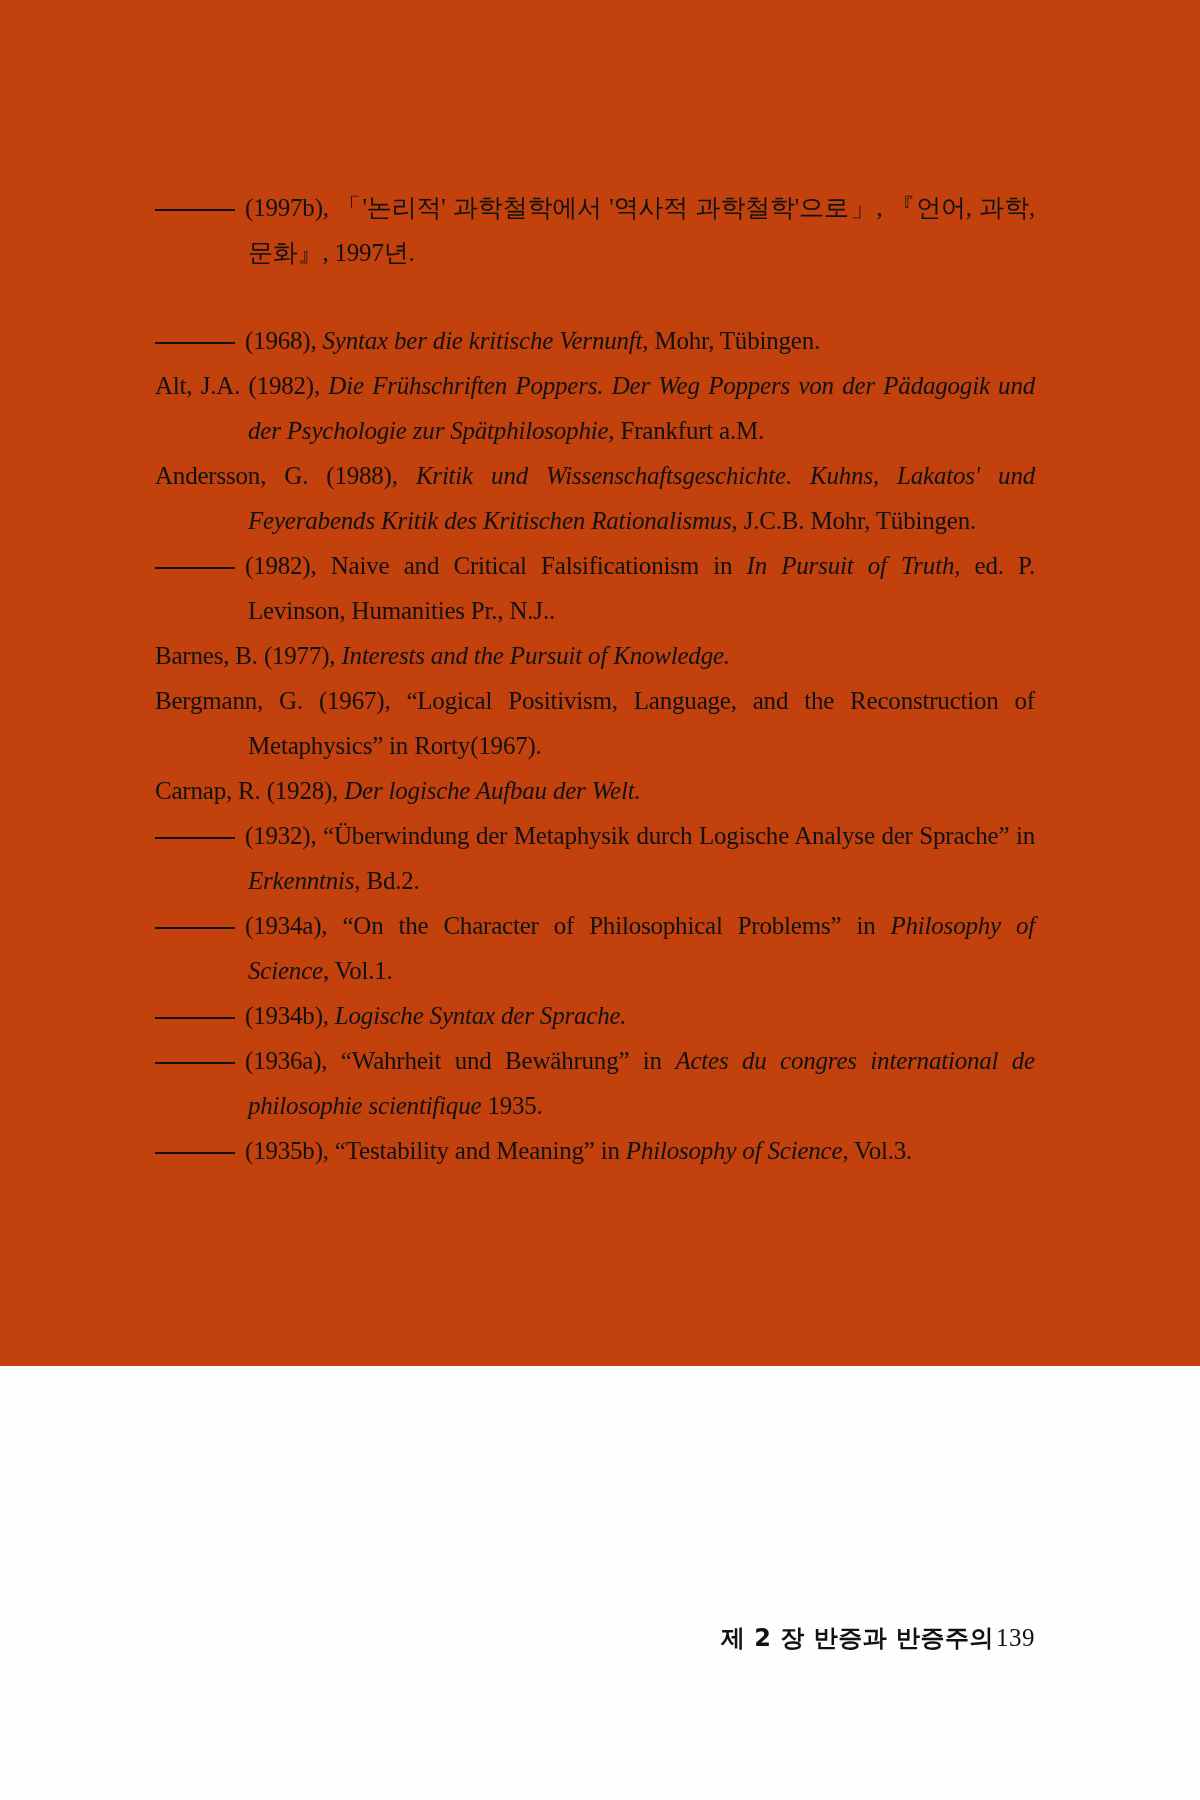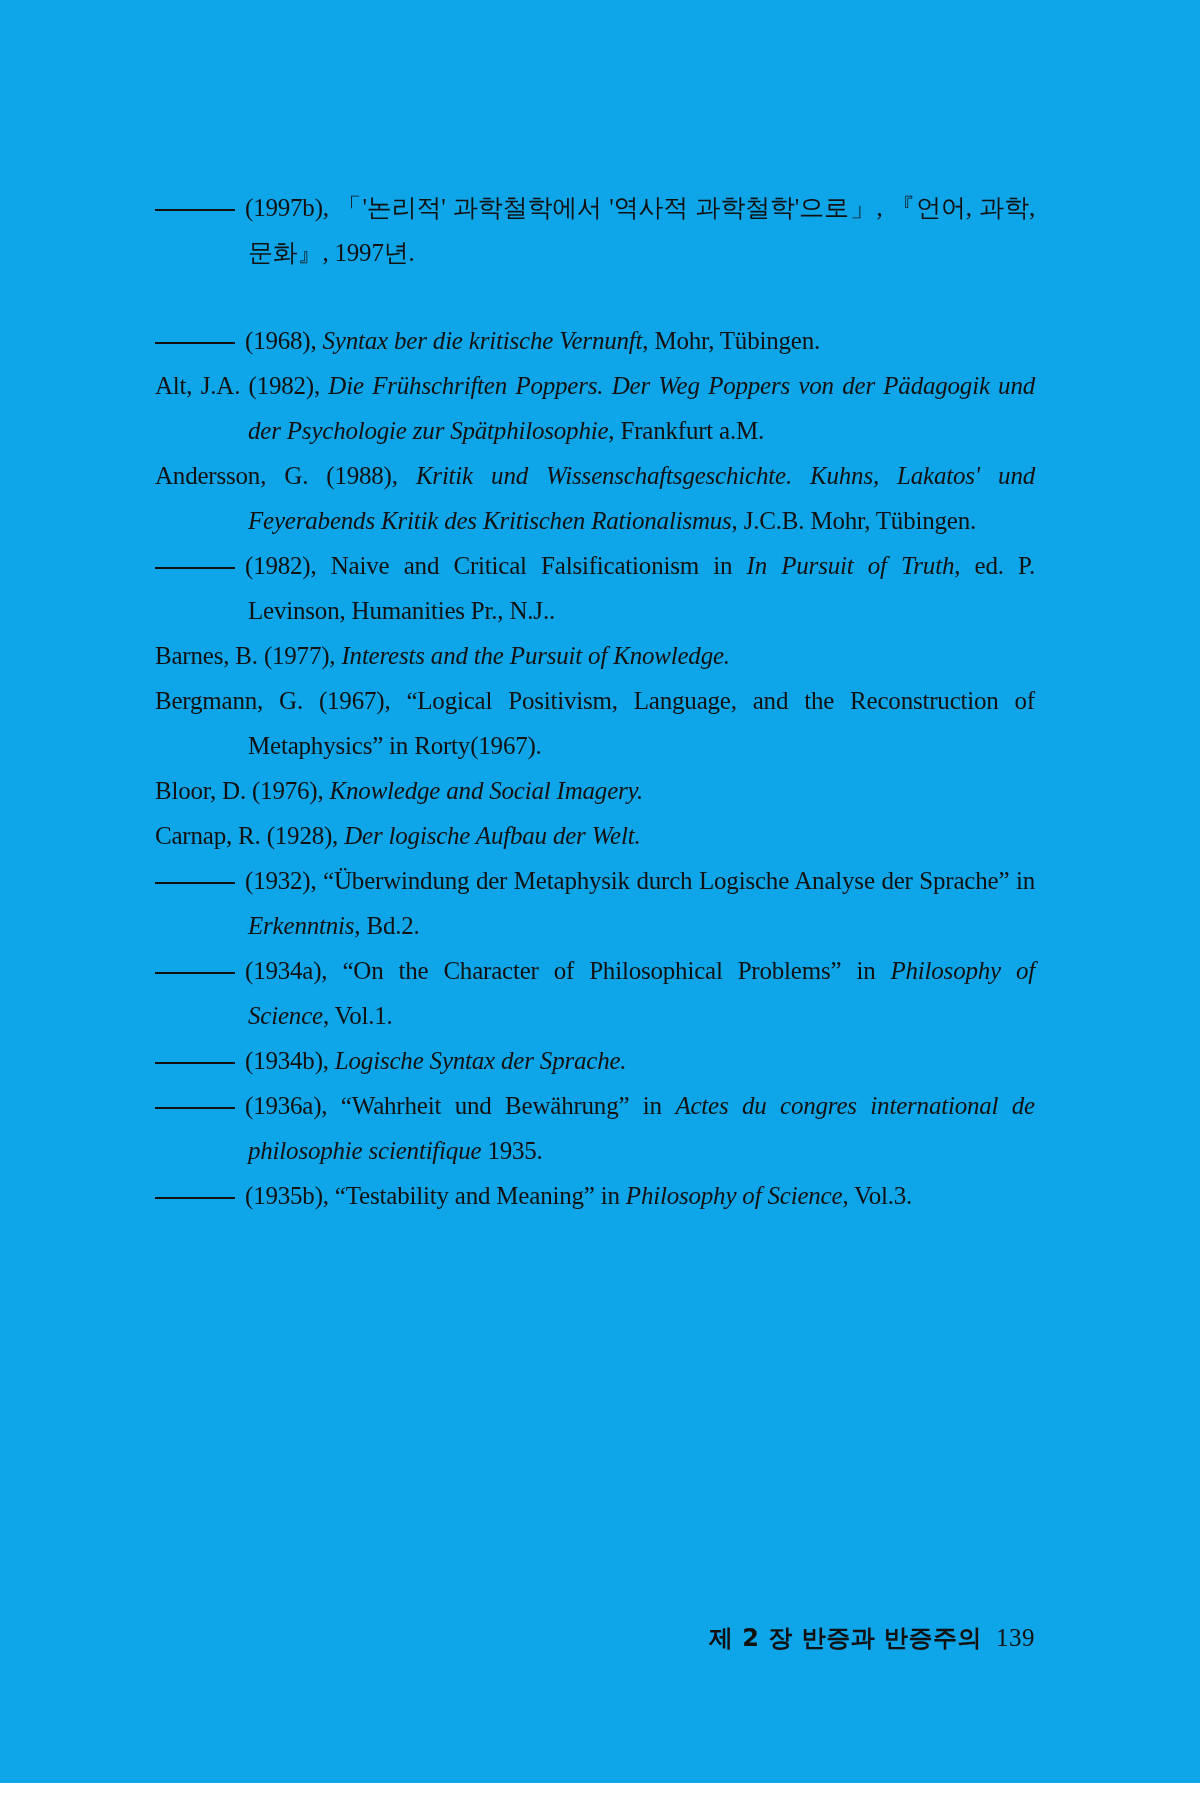--- a/index.html
+++ b/index.html
@@ -12,22 +12,22 @@
       height: 1800px;
       position: relative;
       overflow: hidden;
       background: #fefefe;
       color: #111111;
       font-family: "Liberation Serif", "DejaVu Serif", serif;
     }
     .page {
       position: absolute;
       left: 0; top: 0;
-      width: 1200px; height: 1783px;
-      background: #0ea5e9;
+      width: 1200px; height: 1366px;
+      background: #c2410c;
     }
     .refs {
       position: absolute;
       left: 155px;
       top: 185px;
       width: 880px;
     }
     .entry {
       position: relative;
       font-size: 25px;
@@ -57,38 +57,37 @@
       right: 165px;
       top: 1622px;
       font-size: 24px;
       font-weight: bold;
       font-family: "DejaVu Sans", "Liberation Sans", sans-serif;
       letter-spacing: 0.5px;
     }
     .footer .num {
       font-family: "Liberation Serif", "DejaVu Serif", serif;
       font-weight: normal;
-      margin-left: 14px;
+      margin-left: 2px;
       font-size: 25px;
       text-align: center;
     }
   </style>
 </head>
 <body>
 
 <div class="page">
   <div class="refs" id="refs">
       <div class="entry gap-after"><span class="dash"></span><span>(1997b), 「'논리적' 과학철학에서 '역사적 과학철학'으로」, 『언어, 과학, 문화』, 1997년.</span></div>
       <div class="entry"><span class="dash"></span><span>(1968), </span><span class="it">Syntax ber die kritische Vernunft</span><span>, Mohr, Tübingen.</span></div>
       <div class="entry"><span>Alt, J.A. (1982), </span><span class="it">Die Frühschriften Poppers. Der Weg Poppers von der Pädagogik und der Psychologie zur Spätphilosophie</span><span>, Frankfurt a.M.</span></div>
       <div class="entry"><span>Andersson, G. (1988), </span><span class="it">Kritik und Wissenschaftsgeschichte. Kuhns, Lakatos' und Feyerabends Kritik des Kritischen Rationalismus</span><span>, J.C.B. Mohr, Tübingen.</span></div>
       <div class="entry"><span class="dash"></span><span>(1982), Naive and Critical Falsificationism in </span><span class="it">In Pursuit of Truth</span><span>, ed. P. Levinson, Humanities Pr., N.J..</span></div>
       <div class="entry"><span>Barnes, B. (1977), </span><span class="it">Interests and the Pursuit of Knowledge.</span></div>
       <div class="entry"><span>Bergmann, G. (1967), “Logical Positivism, Language, and the Reconstruction of Metaphysics” in Rorty(1967).</span></div>
-      <div class="entry"><span>Bloor, D. (1976), </span><span class="it">Knowledge and Social Imagery.</span></div>
       <div class="entry"><span>Carnap, R. (1928), </span><span class="it">Der logische Aufbau der Welt.</span></div>
       <div class="entry"><span class="dash"></span><span>(1932), “Überwindung der Metaphysik durch Logische Analyse der Sprache” in </span><span class="it">Erkenntnis</span><span>, Bd.2.</span></div>
       <div class="entry"><span class="dash"></span><span>(1934a), “On the Character of Philosophical Problems” in </span><span class="it">Philosophy of Science</span><span>, Vol.1.</span></div>
       <div class="entry"><span class="dash"></span><span>(1934b), </span><span class="it">Logische Syntax der Sprache.</span></div>
       <div class="entry"><span class="dash"></span><span>(1936a), “Wahrheit und Bewährung” in </span><span class="it">Actes du congres international de philosophie scientifique</span><span> 1935.</span></div>
       <div class="entry"><span class="dash"></span><span>(1935b), “Testability and Meaning” in </span><span class="it">Philosophy of Science</span><span>, Vol.3.</span></div>
     </div>
 
   <div class="footer">
     <span>제 2 장  반증과  반증주의</span><span class="num">139</span>

